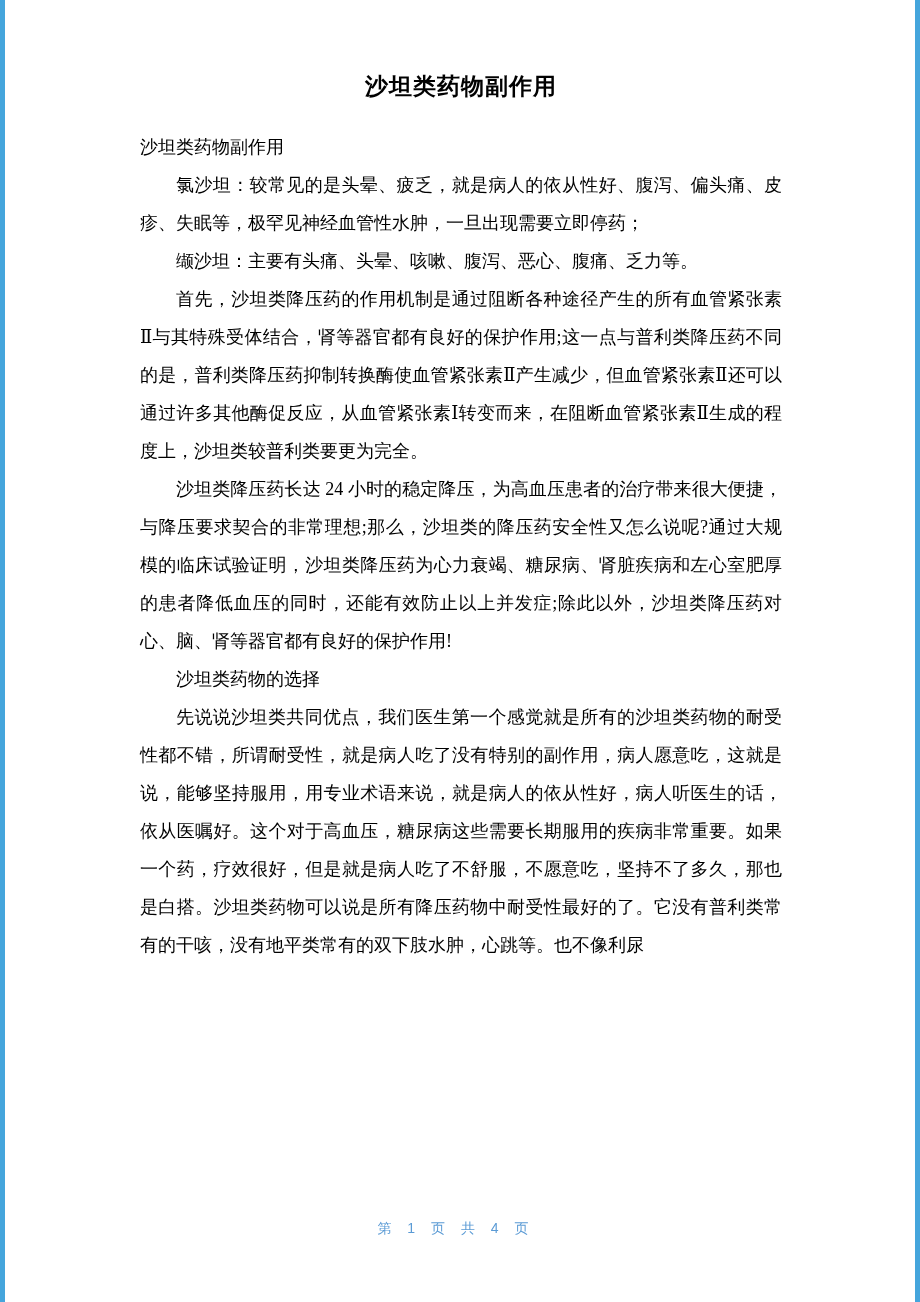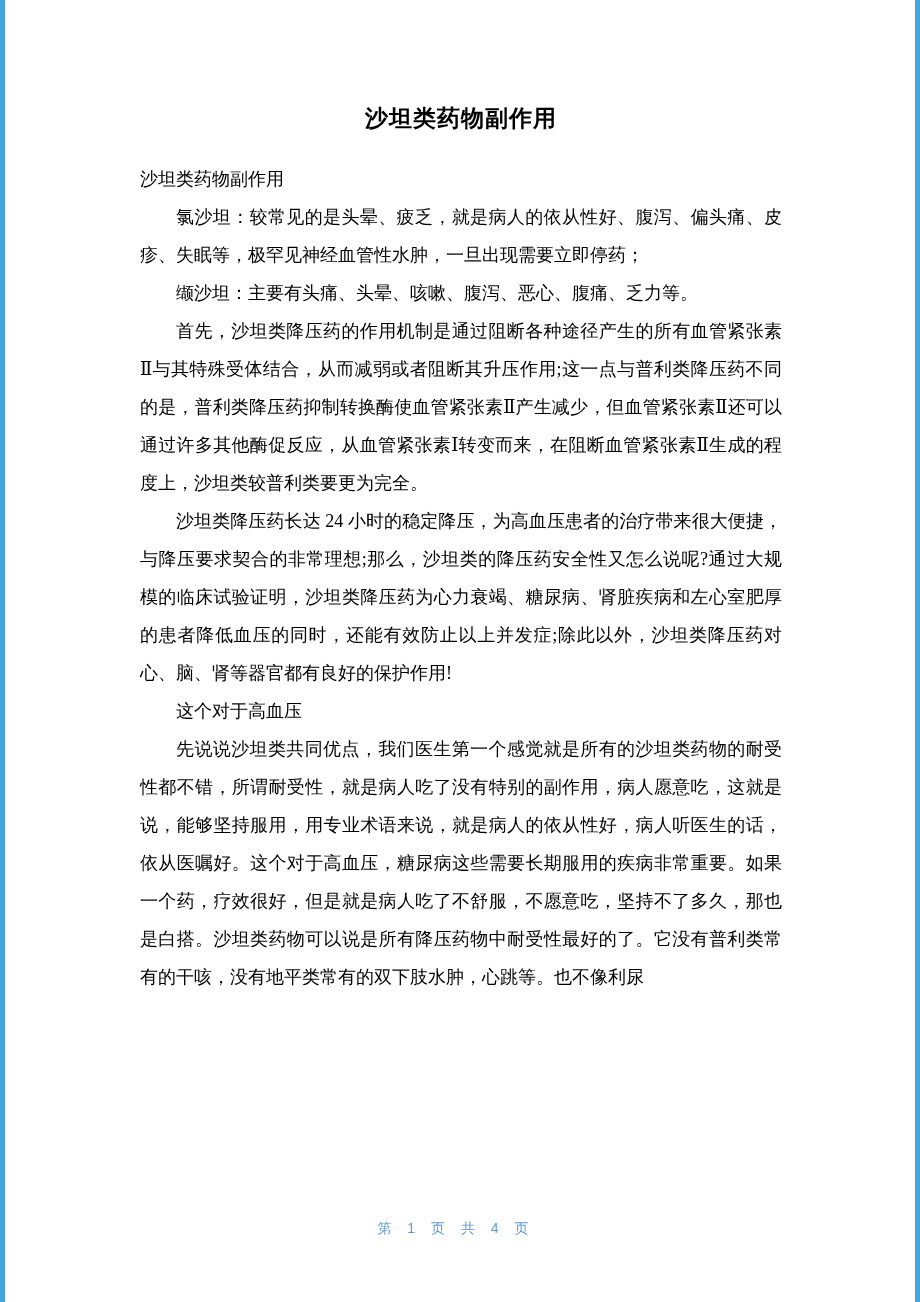--- a/index.html
+++ b/index.html
@@ -19,21 +19,21 @@
     width: 5px;
     background: #45a5dc;
   }
   .side-border.left { left: 0; }
   .side-border.right { right: 0; }
   .content {
     position: absolute;
     top: 0;
     left: 140px;
     width: 642px;
-    padding-top: 103px;
+    padding-top: 71px;
     color: #000000;
   }
   .doc-title {
     font-size: 23px;
     font-weight: bold;
     text-align: center;
     margin: 0 0 26px 0;
     letter-spacing: 1px;
     color: #000000;
   }
@@ -61,21 +61,21 @@
 <body>
 
 <div class="side-border left"></div>
 <div class="side-border right"></div>
 
 <div class="content">
   <h1 class="doc-title">沙坦类药物副作用</h1>
   <p class="para">沙坦类药物副作用</p>
   <p class="para indent">氯沙坦：较常见的是头晕、疲乏，就是病人的依从性好、腹泻、偏头痛、皮疹、失眠等，极罕见神经血管性水肿，一旦出现需要立即停药；</p>
   <p class="para indent">缬沙坦：主要有头痛、头晕、咳嗽、腹泻、恶心、腹痛、乏力等。</p>
-  <p class="para indent">首先，沙坦类降压药的作用机制是通过阻断各种途径产生的所有血管紧张素Ⅱ与其特殊受体结合，从而减弱或者阻断其升压作用;这一点与普利类降压药不同的是，普利类降压药抑制转换酶使血管紧张素Ⅱ产生减少，但血管紧张素Ⅱ还可以通过许多其他酶促反应，从血管紧张素Ⅰ转变而来，在阻断血管紧张素Ⅱ生成的程度上，沙坦类较普利类要更为完全。</p>
+  <p class="para indent">首先，沙坦类降压药的作用机制是通过阻断各种途径产生的所有血管紧张素Ⅱ与其特殊受体结合，肾等器官都有良好的保护作用;这一点与普利类降压药不同的是，普利类降压药抑制转换酶使血管紧张素Ⅱ产生减少，但血管紧张素Ⅱ还可以通过许多其他酶促反应，从血管紧张素Ⅰ转变而来，在阻断血管紧张素Ⅱ生成的程度上，沙坦类较普利类要更为完全。</p>
   <p class="para indent">沙坦类降压药长达 24 小时的稳定降压，为高血压患者的治疗带来很大便捷，与降压要求契合的非常理想;那么，沙坦类的降压药安全性又怎么说呢?通过大规模的临床试验证明，沙坦类降压药为心力衰竭、糖尿病、肾脏疾病和左心室肥厚的患者降低血压的同时，还能有效防止以上并发症;除此以外，沙坦类降压药对心、脑、肾等器官都有良好的保护作用!</p>
-  <p class="para indent">这个对于高血压</p>
+  <p class="para indent">沙坦类药物的选择</p>
   <p class="para indent">先说说沙坦类共同优点，我们医生第一个感觉就是所有的沙坦类药物的耐受性都不错，所谓耐受性，就是病人吃了没有特别的副作用，病人愿意吃，这就是说，能够坚持服用，用专业术语来说，就是病人的依从性好，病人听医生的话，依从医嘱好。这个对于高血压，糖尿病这些需要长期服用的疾病非常重要。如果一个药，疗效很好，但是就是病人吃了不舒服，不愿意吃，坚持不了多久，那也是白搭。沙坦类药物可以说是所有降压药物中耐受性最好的了。它没有普利类常有的干咳，没有地平类常有的双下肢水肿，心跳等。也不像利尿</p>
 </div>
 
 <div class="footer">
   <span>第 1 页 共 4 页</span>
 </div>
 
 </body></html>

